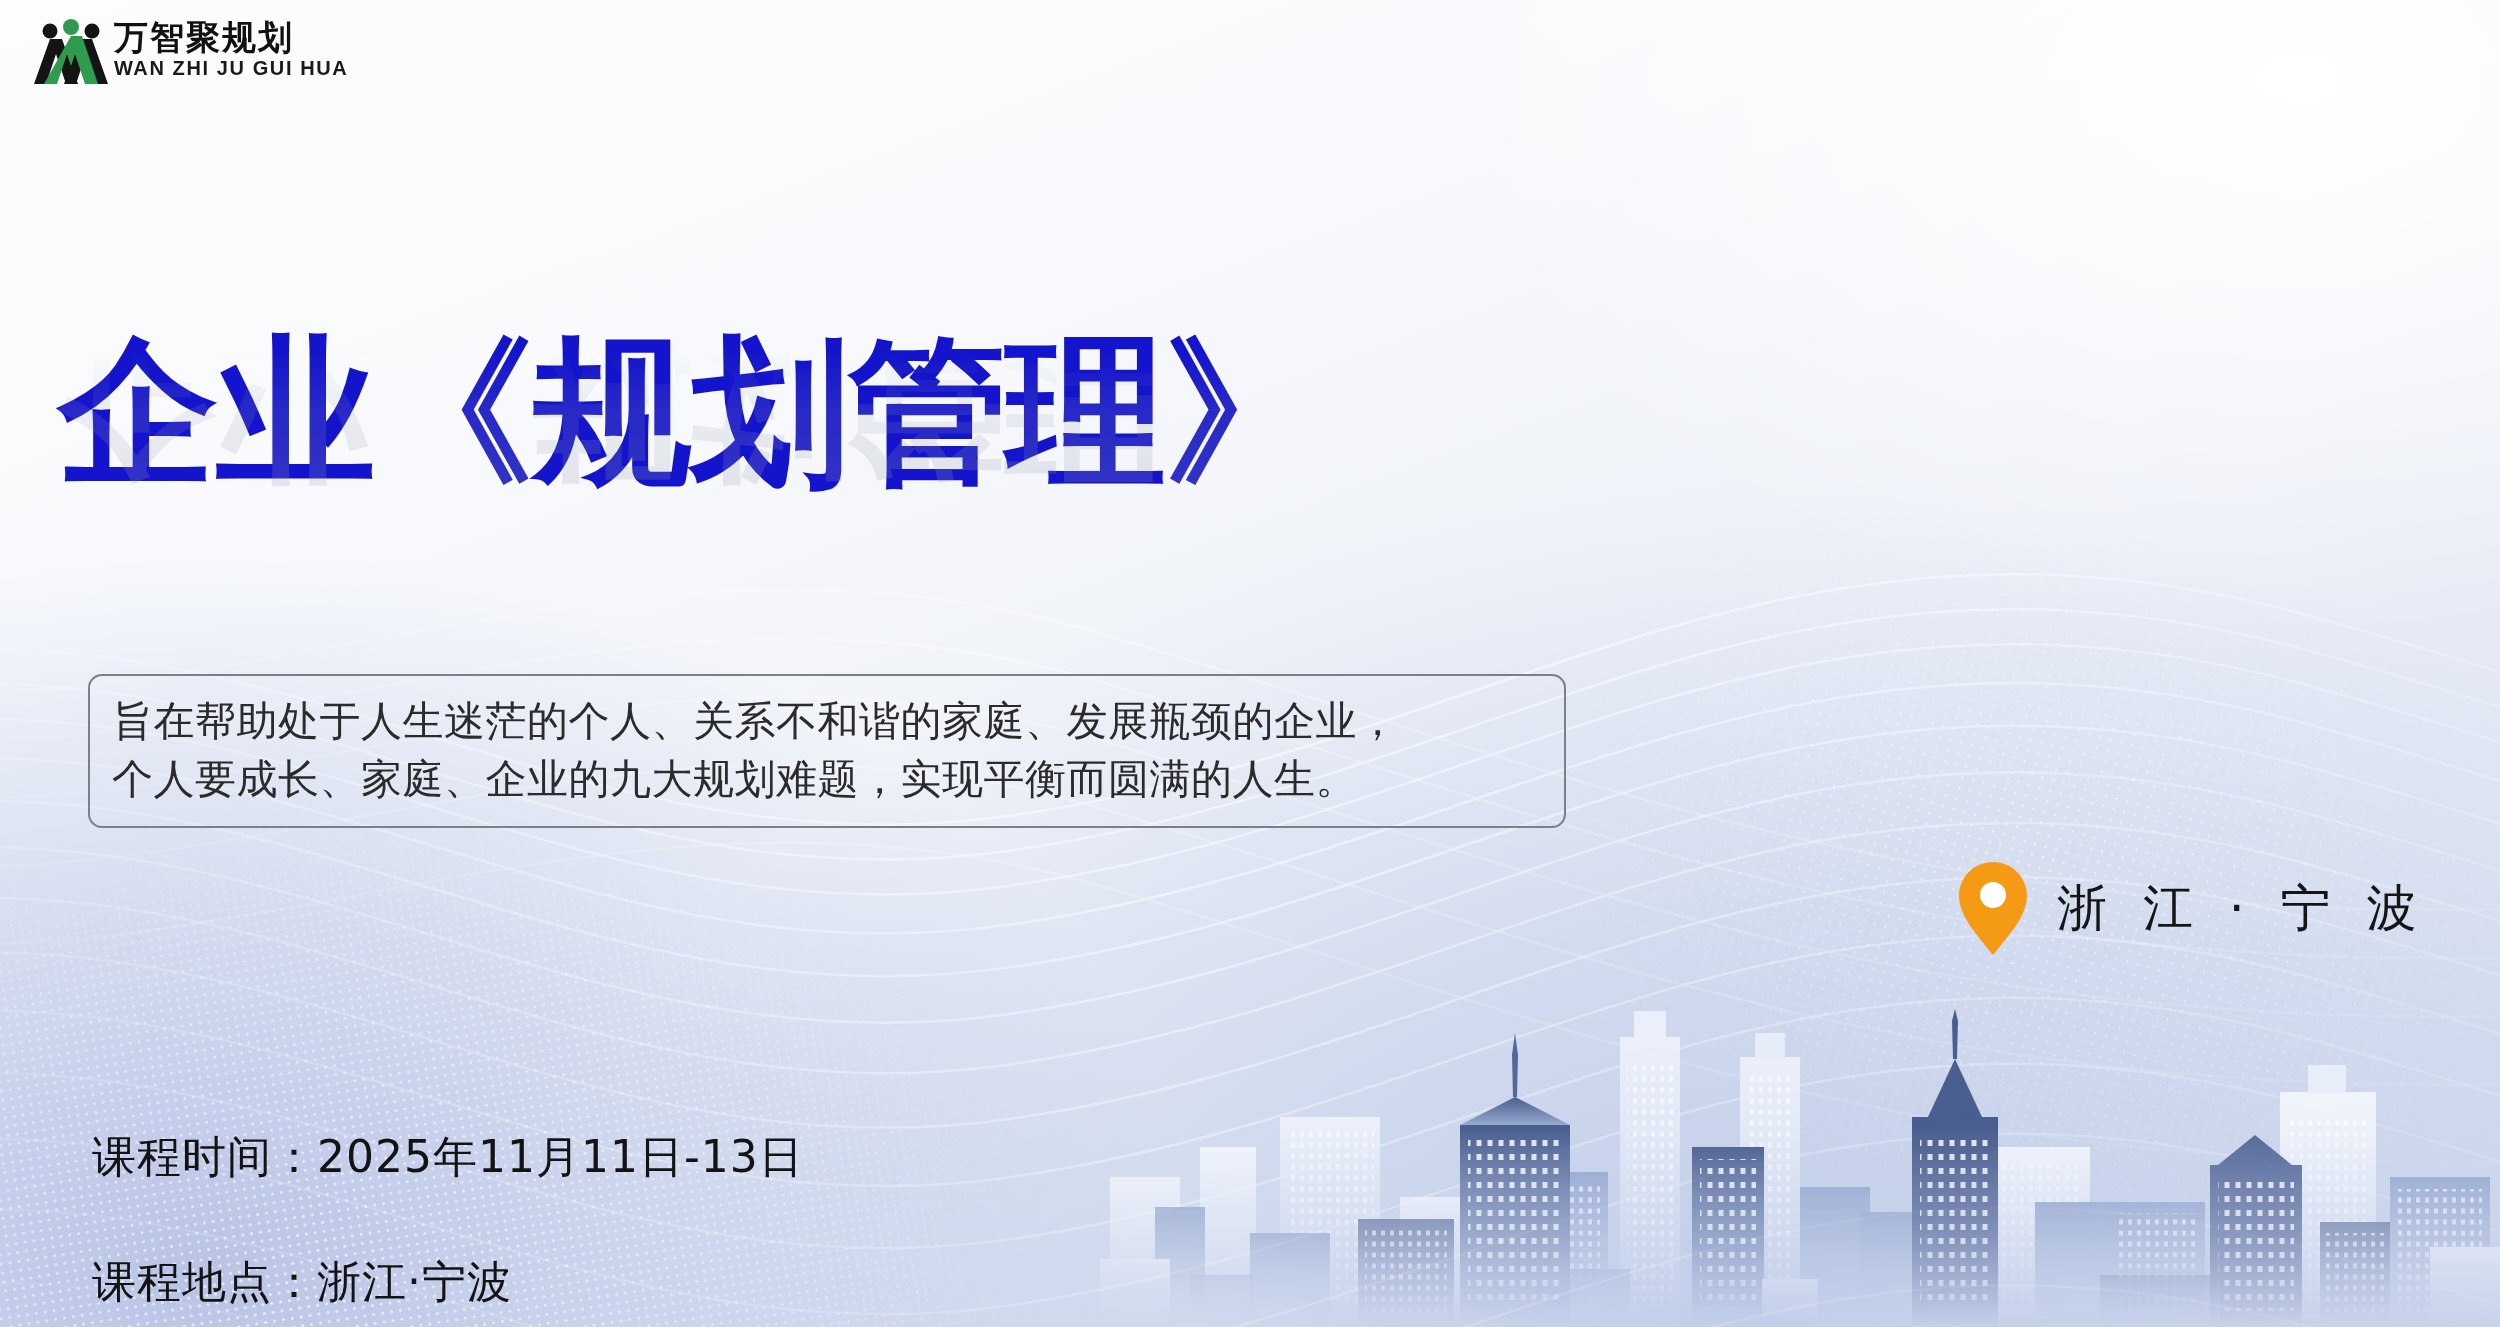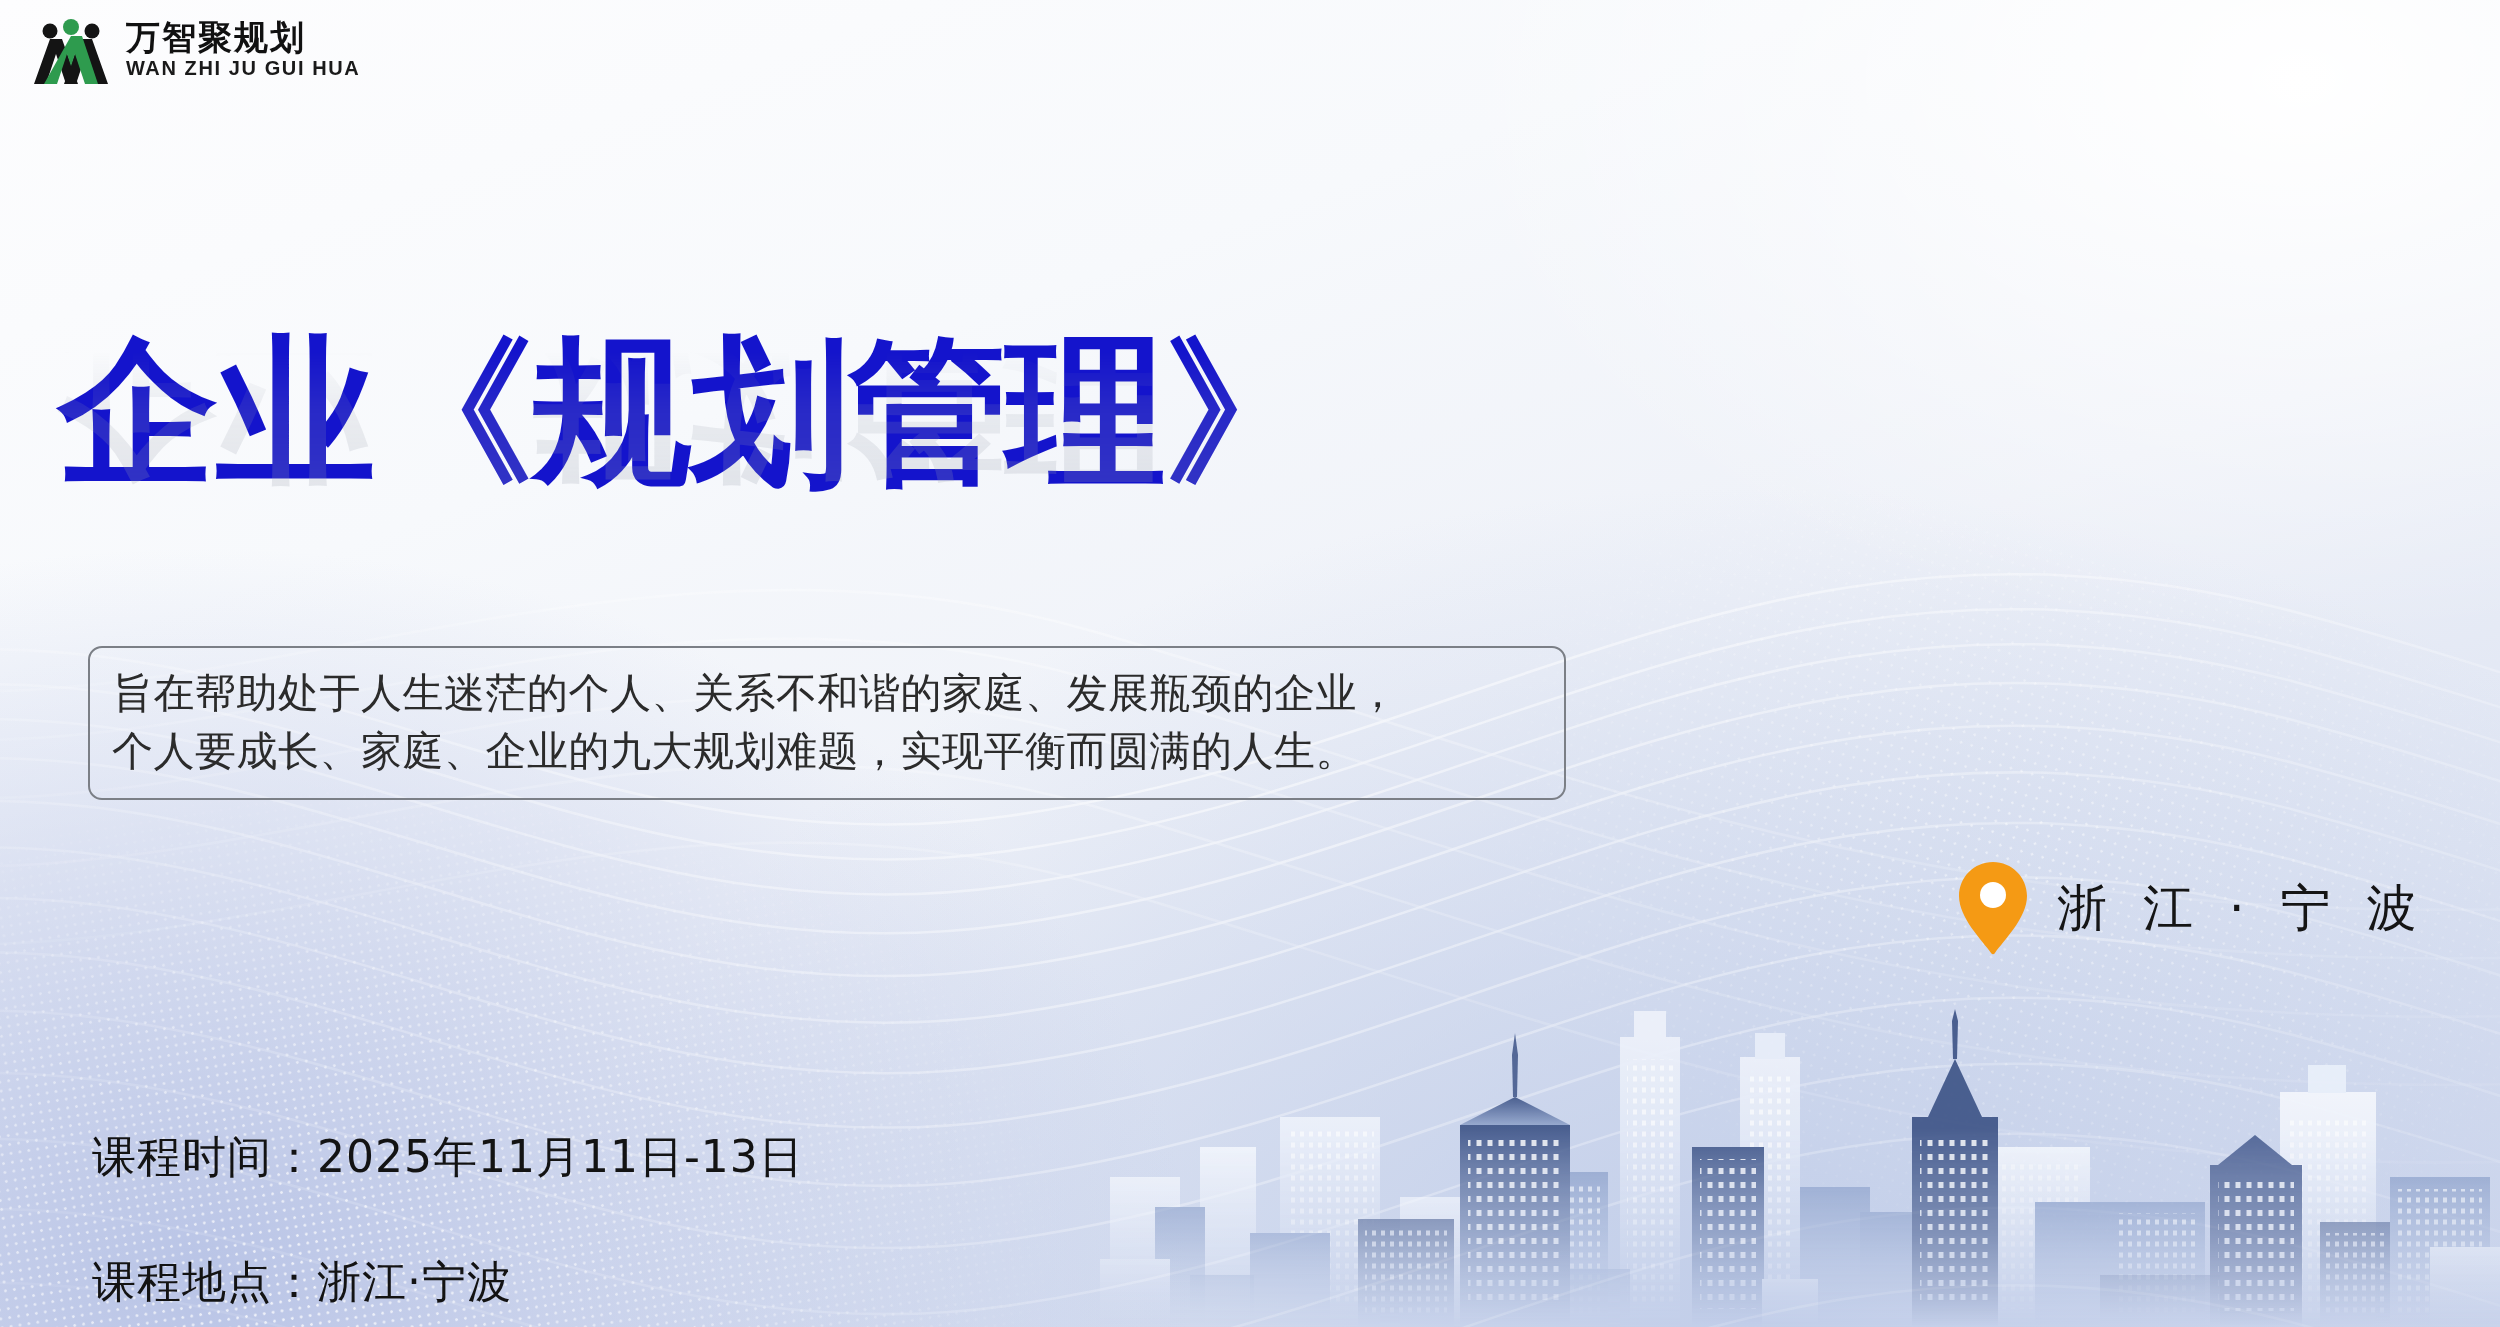--- a/index.html
+++ b/index.html
@@ -57,21 +57,21 @@
     width:1400px;height:330px;
     -webkit-mask-image:linear-gradient(to bottom, #000 0%, #000 40%, rgba(0,0,0,.55) 72%, rgba(0,0,0,0) 100%);
     mask-image:linear-gradient(to bottom, #000 0%, #000 40%, rgba(0,0,0,.55) 72%, rgba(0,0,0,0) 100%);
     opacity:.92;
   }
   .skyline svg{width:100%;height:100%;display:block;}
 
   
   .logo-block{
     position:absolute;left:32px;top:14px;
-    display:flex;align-items:center;gap:16px;
+    display:flex;align-items:center;gap:4px;
   }
   .logo-mark{width:78px;height:72px;display:block;}
   .logo-text{display:flex;flex-direction:column;gap:2px;}
   .logo-cn{
     font-family:"DejaVu Sans","Liberation Sans",sans-serif;
     font-size:34px;font-weight:700;color:#111;letter-spacing:2px;line-height:1.05;
   }
   .logo-en{
     font-family:"Liberation Sans",sans-serif;
     font-size:20px;font-weight:700;color:#1a1a1a;letter-spacing:1.6px;
@@ -98,21 +98,21 @@
     transform-origin:top;
     -webkit-mask-image:linear-gradient(to top, rgba(0,0,0,0) 16%, rgba(0,0,0,.30) 52%, rgba(0,0,0,.45) 100%);
     mask-image:linear-gradient(to top, rgba(0,0,0,0) 16%, rgba(0,0,0,.30) 52%, rgba(0,0,0,.45) 100%);
     opacity:.5;
     margin-top:-6px;
     pointer-events:none;
   }
 
   
   .desc-box{
-    position:absolute;left:88px;top:646px;
+    position:absolute;left:88px;top:674px;
     width:1478px;
     box-sizing:border-box;
     padding:16px 20px 18px 22px;
     border:2px solid #7b7f86;
     border-radius:14px;
     background:transparent;
   }
   .desc-line{
     font-family:"DejaVu Sans","Liberation Sans",sans-serif;
     font-size:41px;

